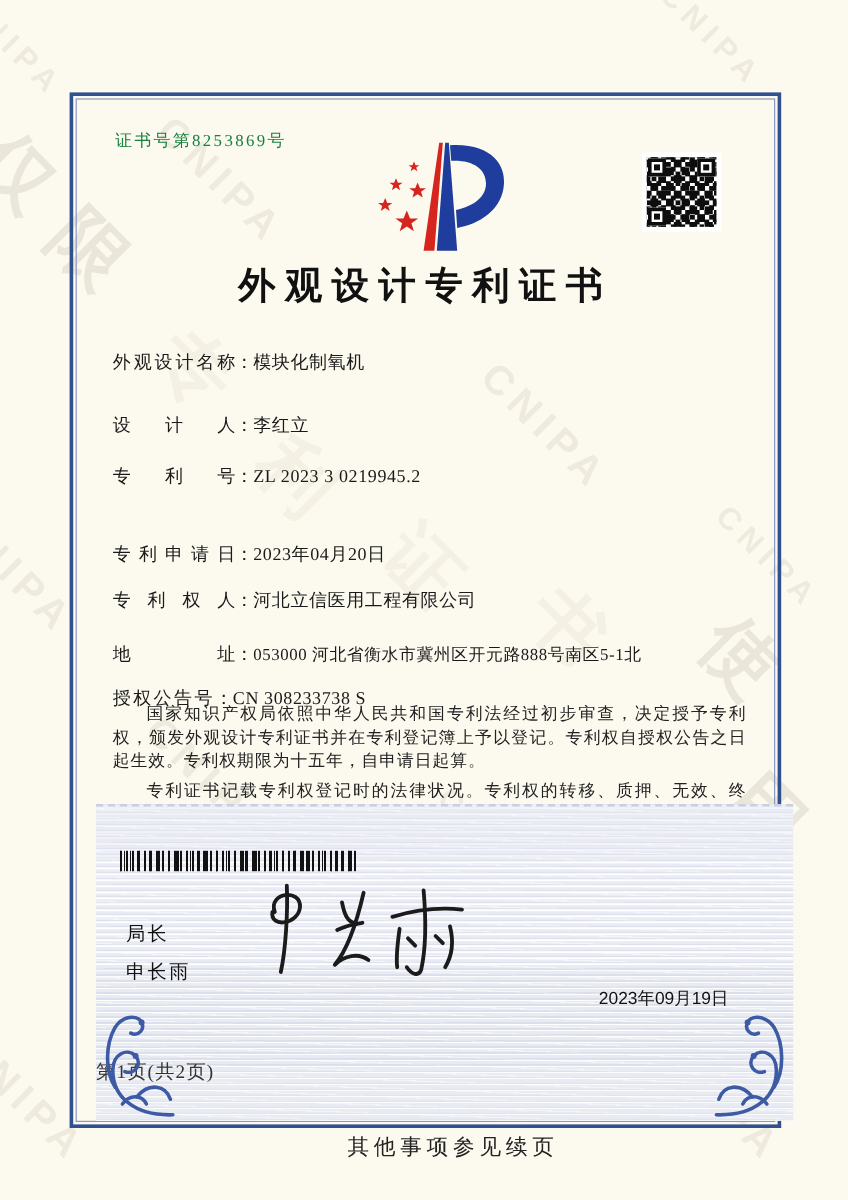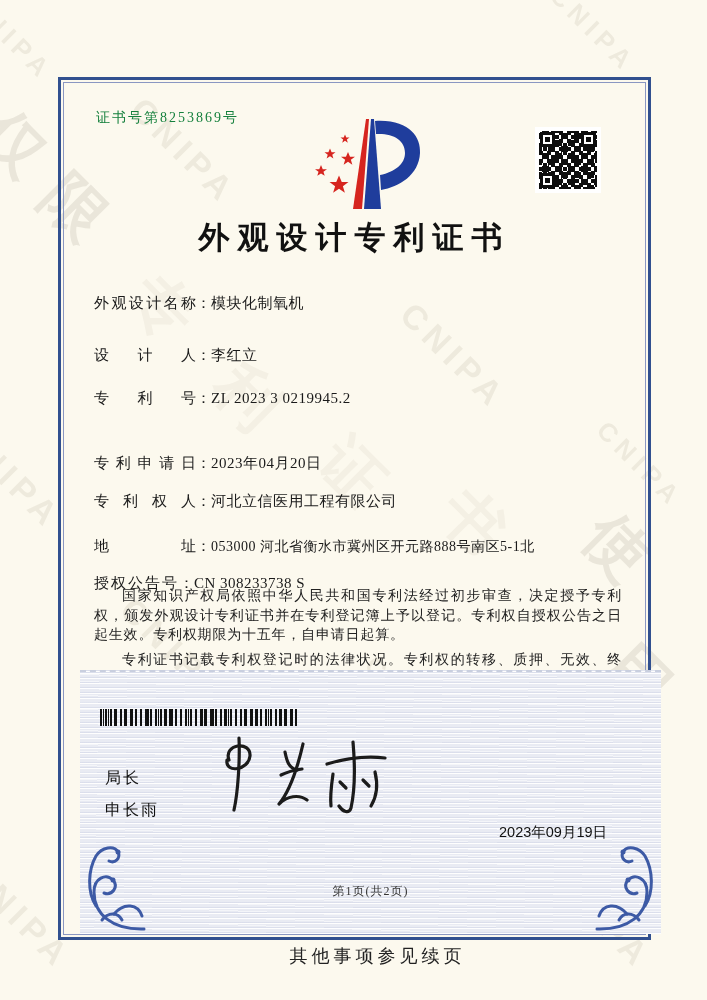--- a/index.html
+++ b/index.html
@@ -101,22 +101,22 @@
       repeating-linear-gradient(90deg,#111 0 1px, transparent 1px 8px),
       repeating-linear-gradient(90deg,transparent 0 3px,#111 3px 4px, transparent 4px 11px);
   }
   .director-title { position:absolute; left:25px; top:96px;
     font-family:"Liberation Sans", sans-serif; font-size:16px; letter-spacing:2px; color:#111; }
   .director-name { position:absolute; left:25px; top:128px;
     font-family:"Liberation Sans", sans-serif; font-size:16px; letter-spacing:2px; color:#111; }
   .signature { position:absolute; left:127px; top:58px; width:190px; height:95px; }
   .issue-date { position:absolute; left:419px; top:151px;
     font-family:"Liberation Sans", sans-serif; font-size:14.5px; color:#111; }
-  .page-info { position:absolute; left:0; top:211px; width:100%; text-align:center;
-    font-size:12px; letter-spacing:1px; color:#333; }
+  .page-info { position:absolute; left:0; top:211px; width:100%; 
+    font-size:16px; letter-spacing:1px; color:#333; }
   .flourish { position:absolute; bottom:2px; width:64px; height:90px; }
   .flourish.left { left:4px; }
   .flourish.right { right:4px; transform:scaleX(-1); }
 
   
   .continuation { position:absolute; left:0; top:944px; width:100%; text-align:center;
     font-size:18px; letter-spacing:4px; color:#222; z-index:2;margin-left:24px; }
 </style>
 </head>
 <body>

